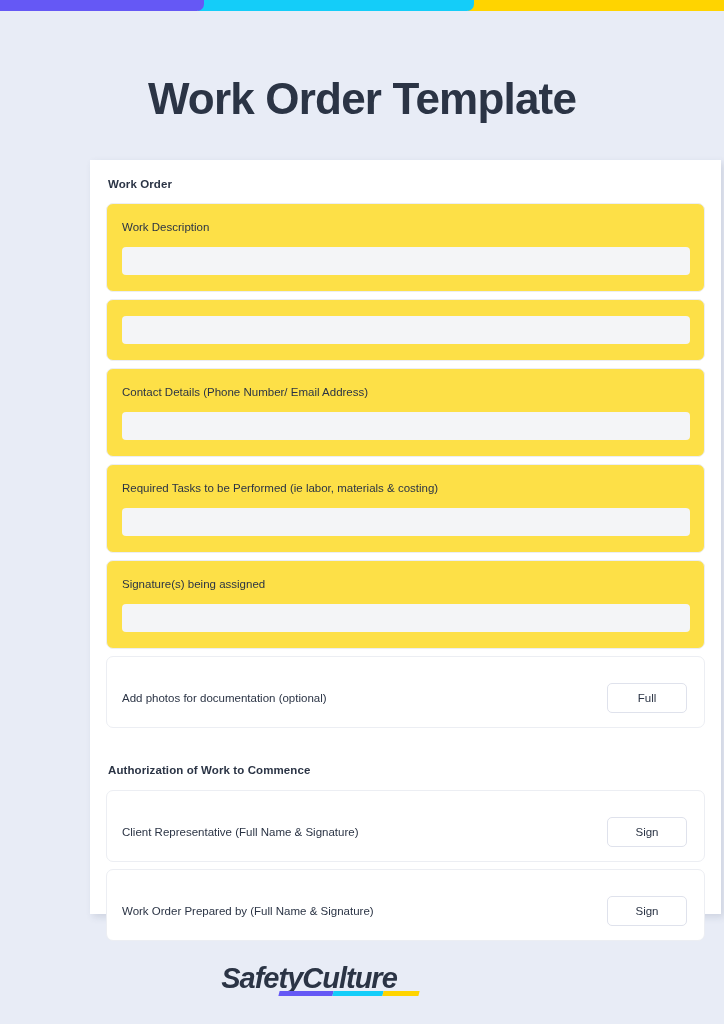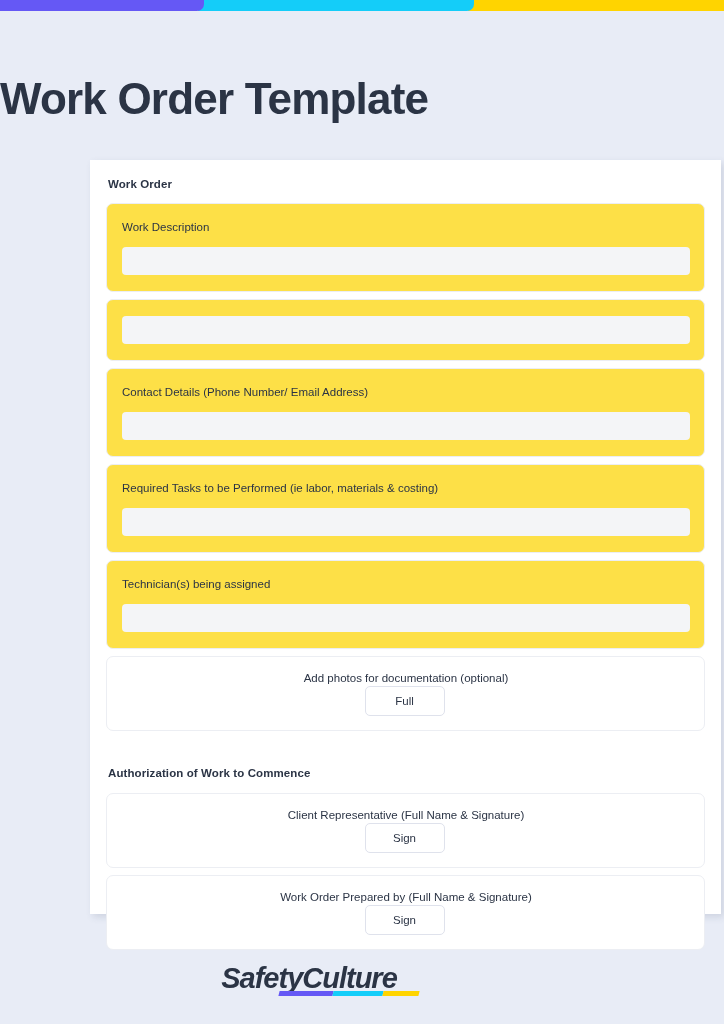--- a/index.html
+++ b/index.html
@@ -49,21 +49,21 @@
     position: relative;
     z-index: 1;
   }
 
   
   .page-title {
     position: absolute;
     top: 70px;
     left: 0;
     width: 724px;
-    text-align: left;
+    text-align: center;
     font-size: 44px;
     line-height: 58px;
     font-weight: 700;
     letter-spacing: -0.8px;
     color: #2b3445;
   }
 
   
   .form-card {
     position: absolute;
@@ -110,27 +110,26 @@
     background: #f4f5f7;
     border-radius: 4px;
     width: 100%;
   }
 
   
   .action-card {
     background: #ffffff;
     border: 1px solid #eceef3;
     border-radius: 7px;
-    padding: 14px 14px 14px 15px;
+    padding: 26px 14px 14px 15px;
     margin-bottom: 7px;
     display: flex;
     align-items: center;
     justify-content: space-between;
     min-height: 55px;
-    flex-direction: column;
   }
   .action-card .field-label { margin-bottom: 0; }
 
   .action-button {
     width: 80px;
     height: 30px;
     border: 1px solid #dfe2ec;
     border-radius: 5px;
     background: #ffffff;
     font-family: "Liberation Sans", sans-serif;
@@ -206,21 +205,21 @@
     <div class="field-label">Contact Details (Phone Number/ Email Address)</div>
     <div class="field-input"></div>
   </div>
 
   <div class="field-card">
     <div class="field-label">Required Tasks to be Performed (ie labor, materials &amp; costing)</div>
     <div class="field-input"></div>
   </div>
 
   <div class="field-card">
-    <div class="field-label">Technician(s) being assigned</div>
+    <div class="field-label">Signature(s) being assigned</div>
     <div class="field-input"></div>
   </div>
 
   <div class="action-card">
     <div class="field-label">Add photos for documentation (optional)</div>
     <button class="action-button">Full</button>
   </div>
 
   <div class="section-title secondary">Authorization of Work to Commence</div>
 

